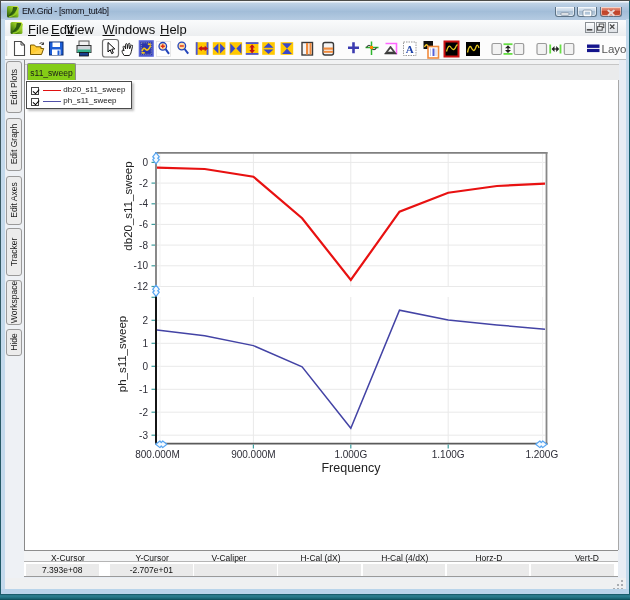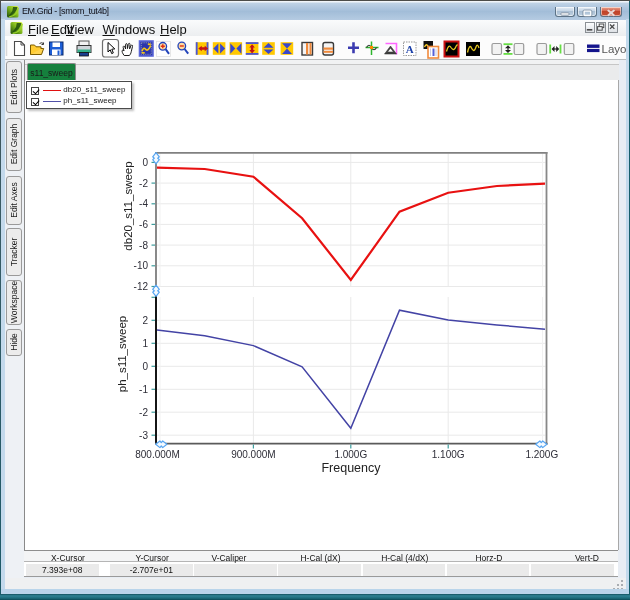--- a/index.html
+++ b/index.html
@@ -30,21 +30,21 @@
 .mdib{top:21.5px;width:10px;height:11px;border:1px solid #8a8f94;background:linear-gradient(#fcfdfe,#dde1e5);font-size:9px;line-height:9px;text-align:center;color:#333}
 
 #toolbar{left:4.5px;top:36px;width:621px;height:23.5px;background:#fcfcfc;border-bottom:1px solid #b9bcbe}
 
 #client{left:4.5px;top:59.5px;width:621px;height:529px;background:#e8edf4}
 #sidebar{left:4.5px;top:59.5px;width:19px;height:529px;background:#eef1f5}
 .stab{left:6px;width:15.5px;background:#ececec;border:1px solid #9a9a9a;border-radius:3px;}
 .stab span{position:absolute;left:50%;top:50%;transform:translate(-50%,-50%) rotate(-90deg);white-space:nowrap;font-size:8.5px;color:#1a1a1a}
 #tabbar{left:23.5px;top:59.5px;width:595px;height:20.5px;background:#f1f2f3;border-left:1px solid #898989}
 #tabstrip{left:24.5px;top:63.5px;width:594px;height:16.5px;background:#eaebec;border-top:1px solid #c6c6c6}
-#activetab{left:26.5px;top:63px;width:49.5px;height:17px;background:#15803d;border:1px solid #8a8a8a;border-bottom:none;border-radius:2px 2px 0 0}
+#activetab{left:26.5px;top:63px;width:49.5px;height:17px;background:#84cc16;border:1px solid #8a8a8a;border-bottom:none;border-radius:2px 2px 0 0}
 #activetab span{position:absolute;left:2.8px;top:3.5px;font-size:8.5px;color:#1a1a1a}
 #page{left:23.5px;top:79.5px;width:595px;height:470px;background:#fff;border-left:1px solid #898989;border-right:1px solid #a8a8a8}
 
 #legend{left:26px;top:81px;width:105.5px;height:27.5px;background:#fff;border:1px solid #4a4a4a;box-shadow:2px 2px 2px rgba(120,120,120,.45)}
 .lrow{position:absolute;left:0;height:13px;width:100%}
 .lcheck{position:absolute;left:4px;top:0.5px;width:8px;height:8px;border:1px solid #444;background:#fff}
 .lcheck:before{content:"";position:absolute;left:1.2px;top:1.2px;width:4.6px;height:2.6px;border-left:1.4px solid #000;border-bottom:1.4px solid #000;transform:rotate(-48deg)}
 .lline{position:absolute;left:15.5px;top:3.5px;width:18px;height:1.6px}
 .ltxt{position:absolute;left:36.3px;top:-1px;font-size:8px;color:#1a1a1a}
 

